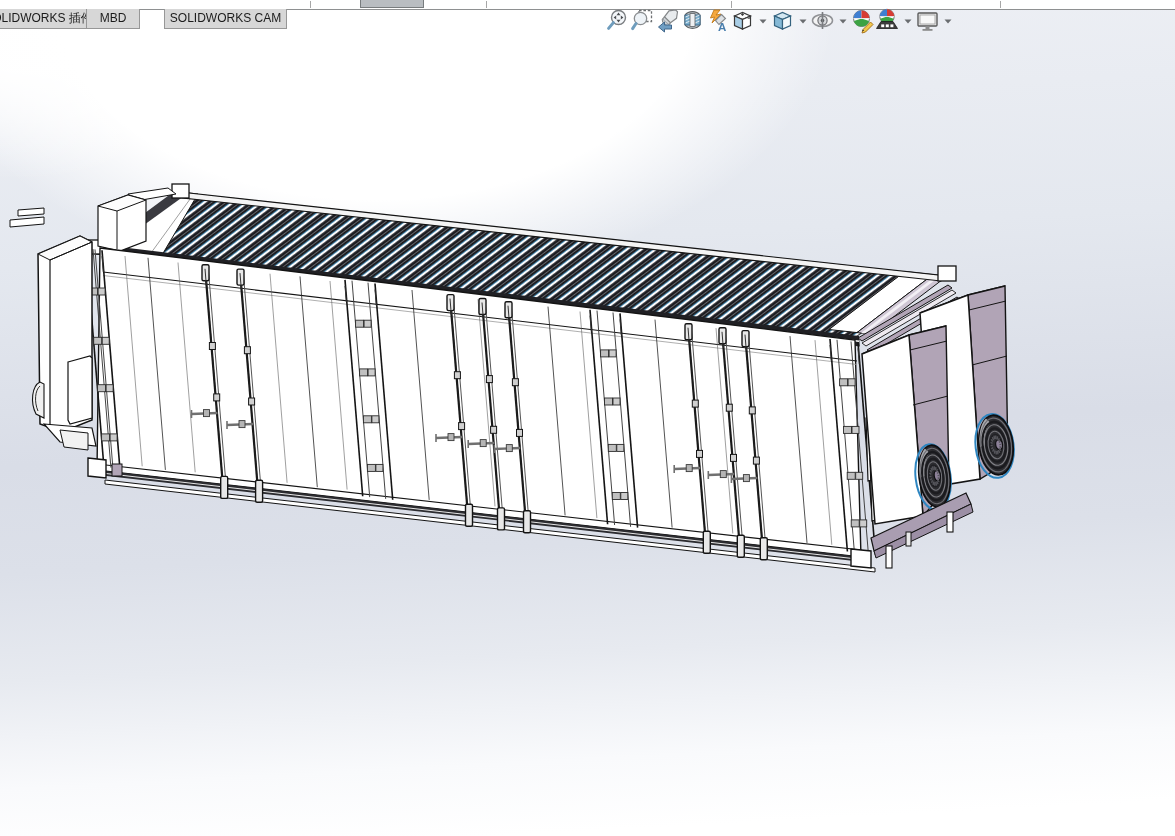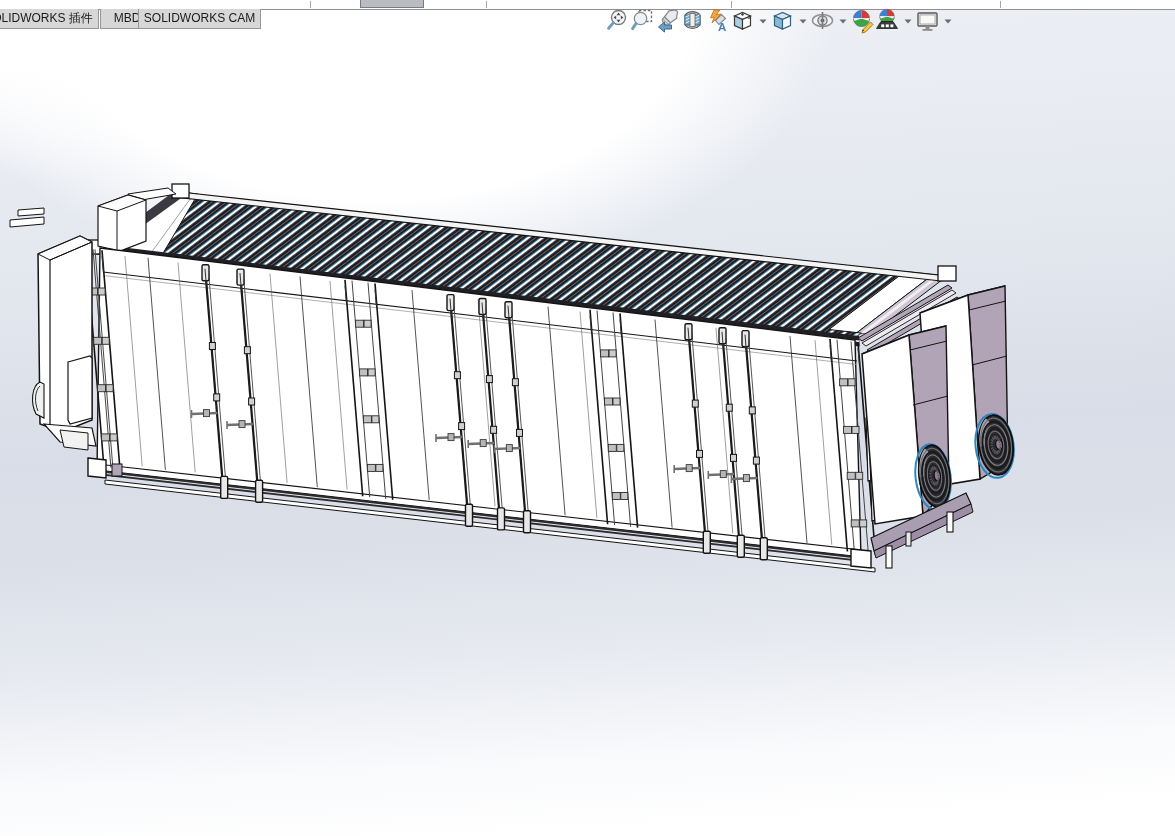--- a/index.html
+++ b/index.html
@@ -307,22 +307,22 @@
 <rect x="906" y="532" width="5" height="14" fill="#e9e9e9" stroke="#141414" stroke-width="1"></rect>
 </svg>
 <div id="ribbon">
  <div class="tick" style="left:310px"></div>
  <div id="fragbtn"></div>
  <div class="tick" style="left:486px"></div>
  <div class="tick" style="left:731px"></div>
  <div class="tick" style="left:1000px"></div>
 </div>
 <div class="tab" style="left:-22px;width:121px">SOLIDWORKS 插件</div>
-<div class="tab" style="left:100px;width:54px">MBD</div>
-<div class="tab" style="left:138px;width:123px">SOLIDWORKS CAM</div>
+<div class="tab" style="left:86px;width:54px">MBD</div>
+<div class="tab" style="left:164px;width:123px">SOLIDWORKS CAM</div>
 <div id="tbar"><svg width="25" height="26" viewBox="0 0 25 26" style="display:inline-block;vertical-align:middle">
       <circle cx="13.5" cy="9.5" r="7" fill="#f4f7fa" stroke="#7a7d80" stroke-width="1.4"></circle>
 <path d="M13.5 4.6 l2 2.6 h-4 Z" fill="#4a4d50"></path>
       <path d="M13.5 14.4 l2 -2.6 h-4 Z" fill="#4a4d50"></path>
 <path d="M8.6 9.5 l2.6 -2 v4 Z" fill="#4a4d50"></path>
       <path d="M18.4 9.5 l-2.6 -2 v4 Z" fill="#4a4d50"></path>
 <path d="M8.4 14.6 L3.6 20.4" stroke="#6f9dbd" stroke-width="3" stroke-linecap="round"></path>
     </svg><svg width="25" height="26" viewBox="0 0 25 26" style="display:inline-block;vertical-align:middle">
       <rect x="9" y="2.5" width="12.5" height="11" fill="none" stroke="#707375" stroke-width="1.3" stroke-dasharray="2.6 1.8"></rect>
 <circle cx="10.5" cy="10.5" r="6.2" fill="#eef3f7" stroke="#8a8d90" stroke-width="1.3"></circle>

